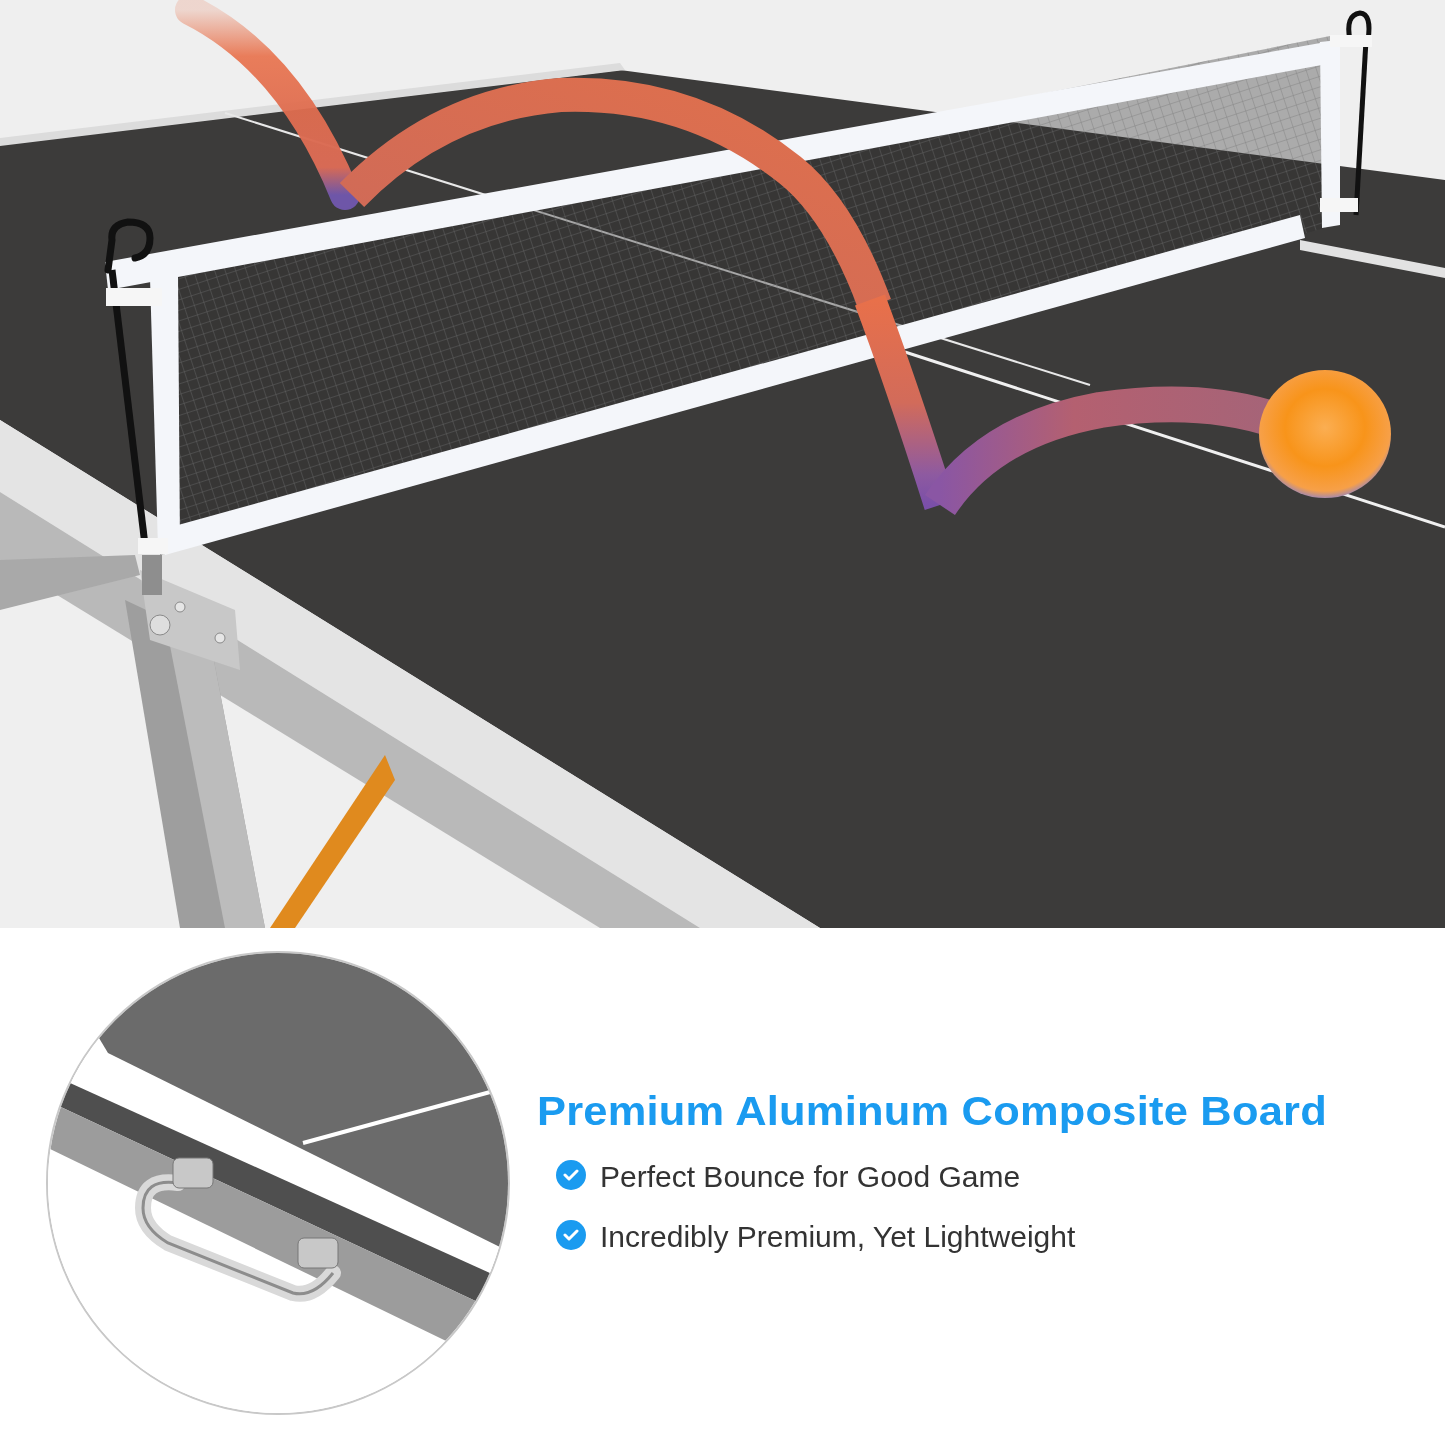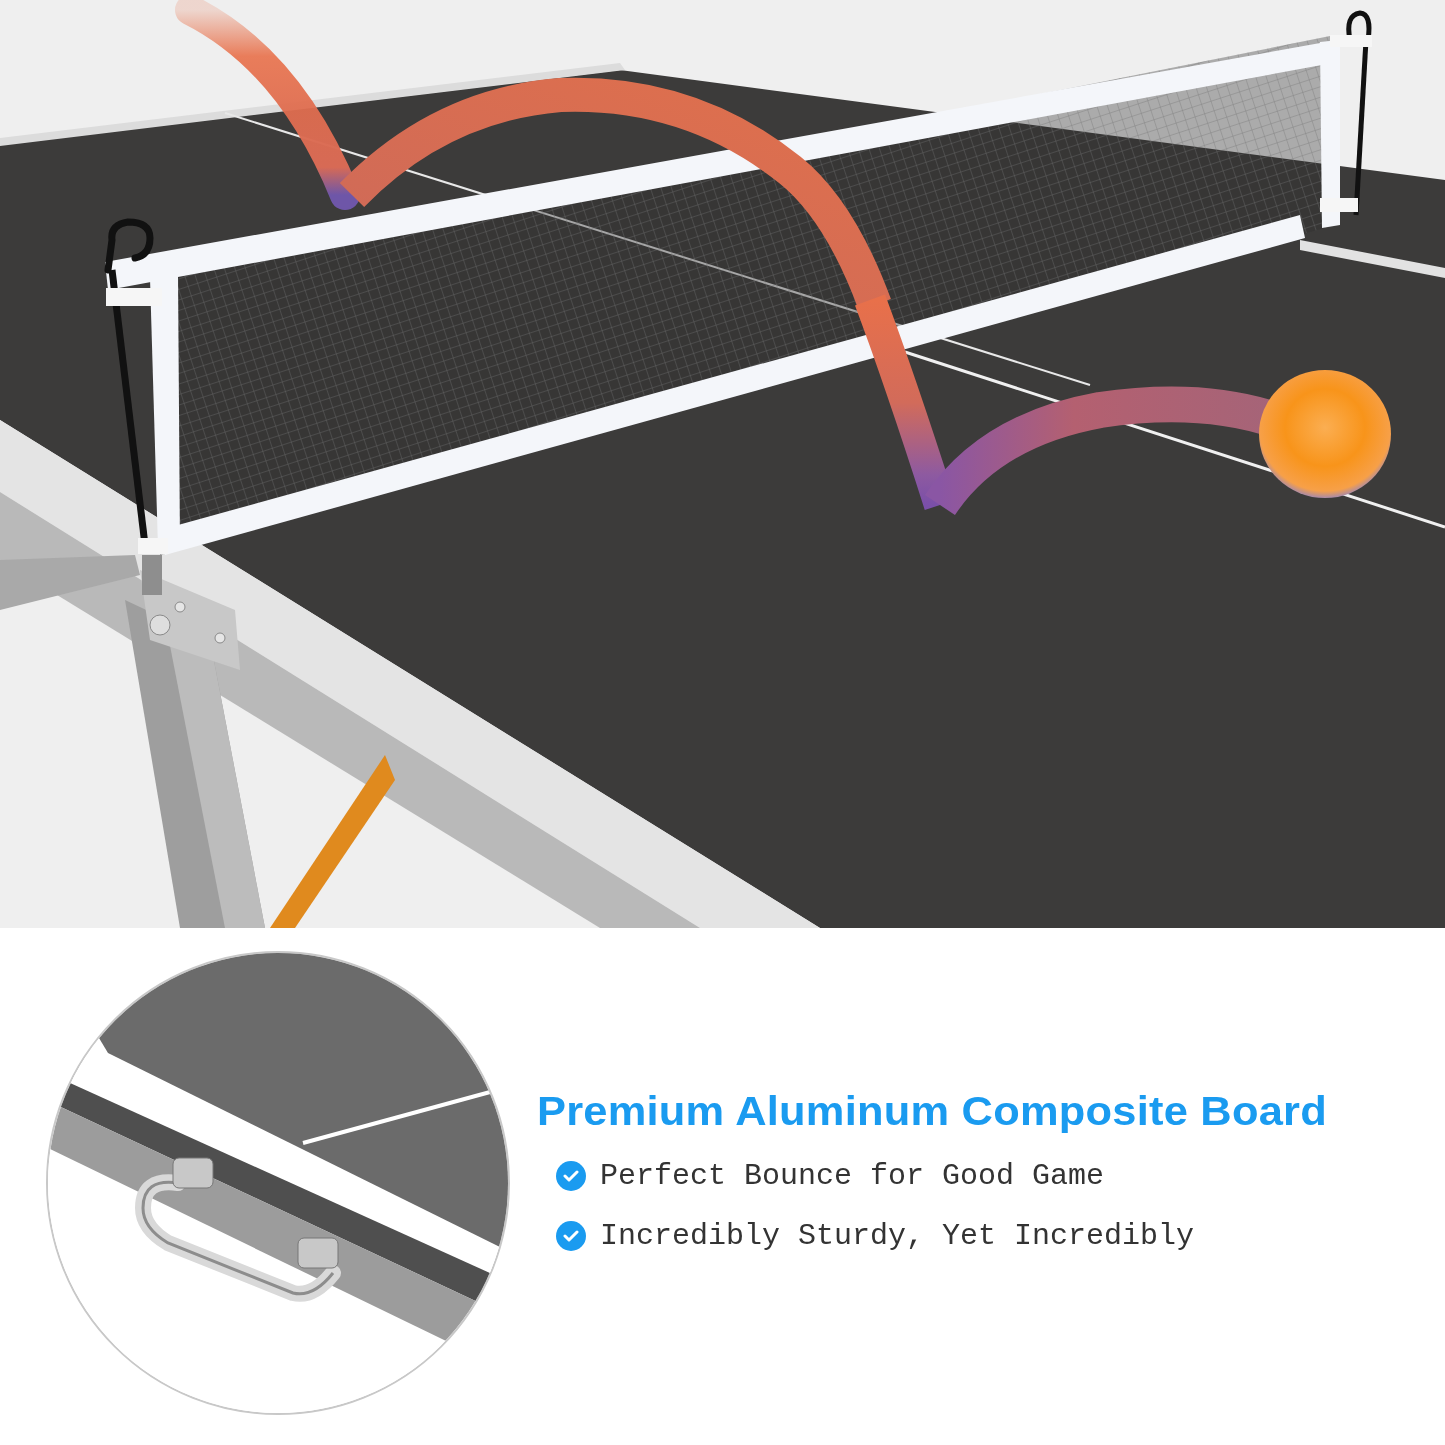--- a/index.html
+++ b/index.html
@@ -25,23 +25,22 @@
     }
     .detail-circle svg { position: absolute; left: 0; top: 0; }
     .headline {
       position: absolute; left: 537px; top: 1088px;
       font-size: 41px; font-weight: bold; color: #1a9bf0;
       letter-spacing: 0.2px; white-space: nowrap;
       transform: scaleX(1.06); transform-origin: left center;
     }
     .features { position: absolute; left: 556px; top: 1160px; margin: 0; padding: 0; list-style: none; }
     .feature {
-      display: flex; align-items: center; height: 32px; margin-bottom: 28px;
+      display: flex; align-items: flex-start; height: 32px; margin-bottom: 28px;
       white-space: nowrap;
-      font-family: Liberation Mono, monospace;
     }
     .check {
       width: 30px; height: 30px; border-radius: 50%; background: #1a9bf0;
       display: flex; align-items: center; justify-content: center;
       margin-right: 14px; flex: 0 0 30px;
     }
     .feature-text { font-size: 30px; color: #333333; }
   </style>
 </head>
 <body>
@@ -174,15 +173,15 @@
         </svg>
     </span>
     <span class="feature-text">Perfect Bounce for Good Game</span>
   </li>
   <li class="feature">
     <span class="check">
       <svg width="16" height="12" viewBox="0 0 16 12">
           <path d="M2 6 L6 10 L14 2" fill="none" stroke="#ffffff" stroke-width="3" stroke-linecap="round" stroke-linejoin="round"></path>
         </svg>
     </span>
-    <span class="feature-text">Incredibly Sturdy, Yet Incredibly</span>
+    <span class="feature-text">Incredibly Premium, Yet Lightweight</span>
   </li>
 </ul>
 
 </body></html>

